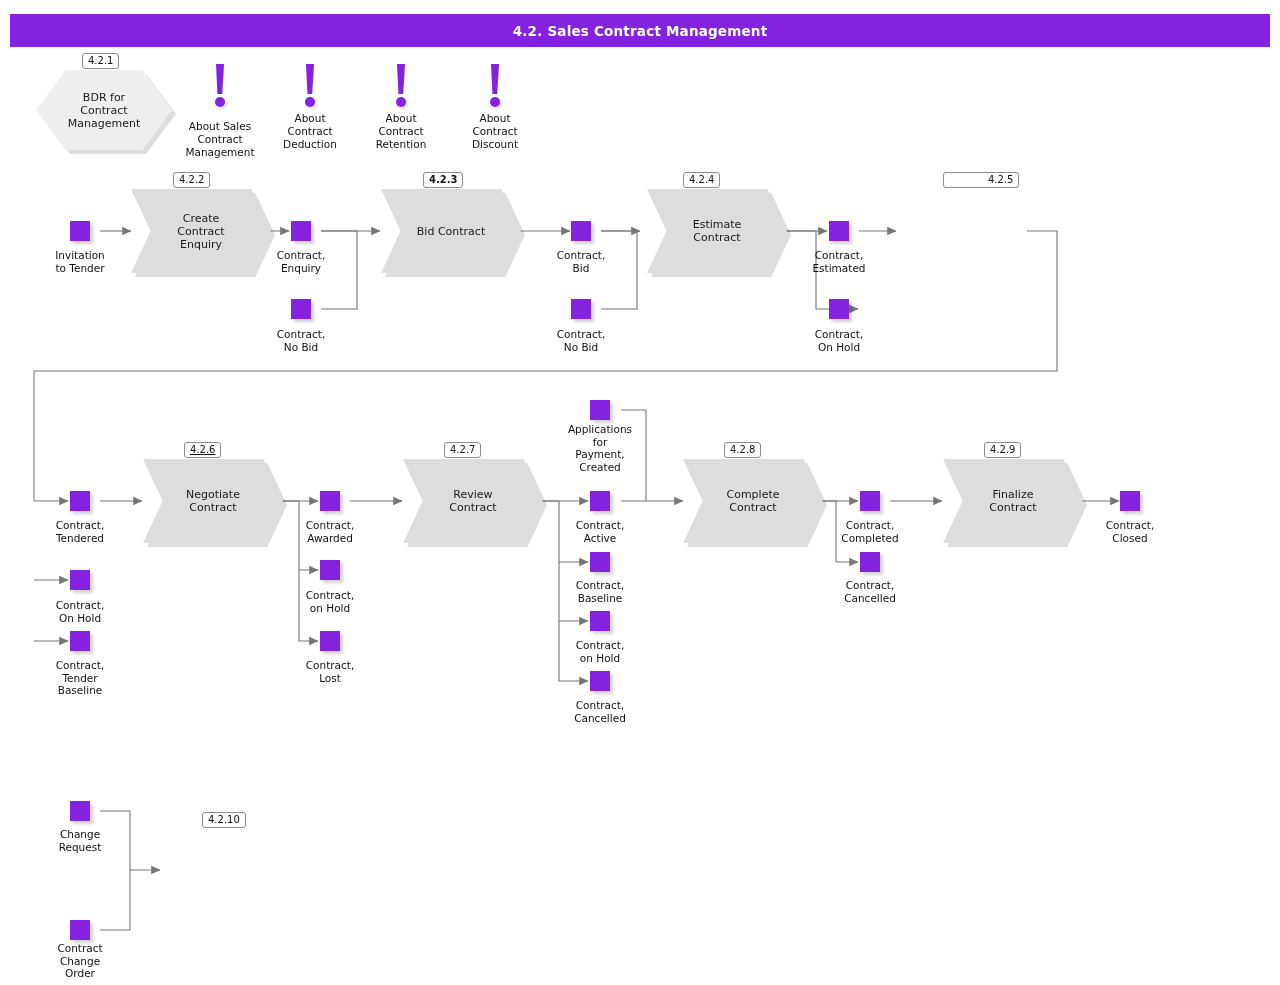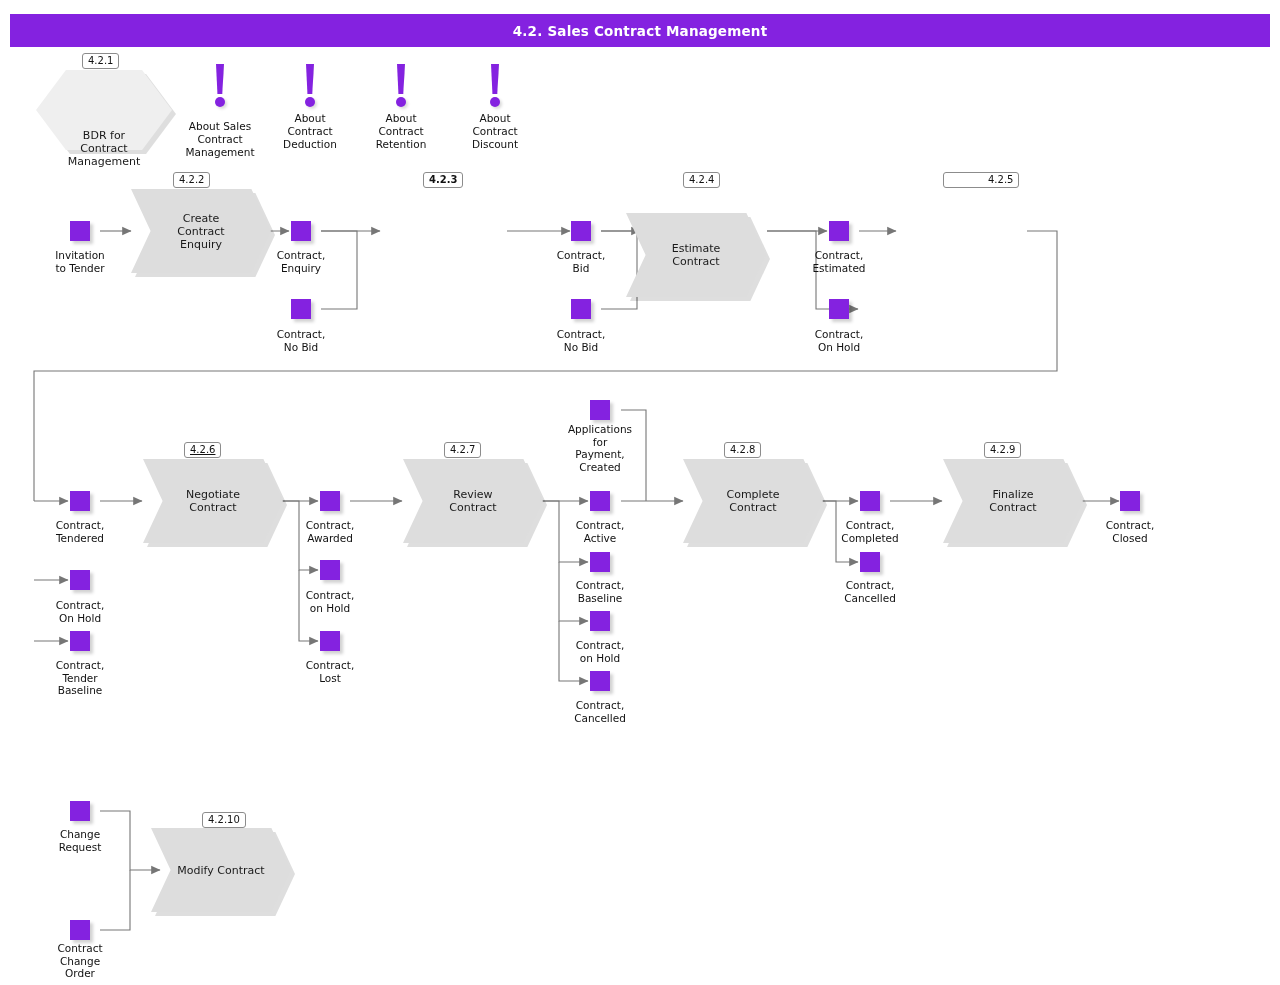--- a/index.html
+++ b/index.html
@@ -116,21 +116,21 @@
 
       <path d="M100,811 L130,811 L130,870 L160,870" marker-end="url(#ah)"></path>
       <path d="M100,930 L130,930 L130,870"></path>
     </g>
   </svg>
 
   <div class="badge" style="left:82px;top:53px;">4.2.1</div>
   <div class="hexwrap" style="left:36px;top:70px;width:136px;height:80px;">
     <div class="shadow"></div>
     <div class="shape"></div>
-    <div class="lbl" style="white-space:pre-line;margin-top:38px;">BDR for
+    <div class="lbl" style="white-space:pre-line;">BDR for
 Contract
 Management</div>
   </div>
 
   <div class="info" style="left:207px;top:64px;">
     <div class="bar"></div>
       <div class="dot"></div>
   </div>
   <div class="ilabel" style="left:160px;top:112px;width:120px;margin-top:8px;">About Sales
 Contract
@@ -175,31 +175,36 @@
 
   <div class="dobj" style="left:291px;top:221px;"></div>
   <div class="dlabel" style="left:251px;top:249px;width:100px;">Contract,
 Enquiry</div>
 
   <div class="dobj" style="left:291px;top:299px;"></div>
   <div class="dlabel" style="left:251px;top:328px;width:100px;">Contract,
 No Bid</div>
 
   <div class="badge" style="left:423px;top:172px;font-weight:bold;">4.2.3</div>
+  <div class="chev" style="left:381px;top:189px;width:140px;height:84px;">
+    <div class="shadow"></div>
+    <div class="shape"></div>
+    <div class="lbl" style="white-space:pre-line;">Bid Contract</div>
+  </div>
 
   <div class="dobj" style="left:571px;top:221px;"></div>
   <div class="dlabel" style="left:531px;top:249px;width:100px;">Contract,
 Bid</div>
 
   <div class="dobj" style="left:571px;top:299px;"></div>
   <div class="dlabel" style="left:531px;top:328px;width:100px;">Contract,
 No Bid</div>
 
   <div class="badge" style="left:683px;top:172px;">4.2.4</div>
-  <div class="chev" style="left:626px;top:189px;width:140px;height:84px;margin-top:24px;">
+  <div class="chev" style="left:647px;top:189px;width:140px;height:84px;">
     <div class="shadow"></div>
     <div class="shape"></div>
     <div class="lbl" style="white-space:pre-line;">Estimate
 Contract</div>
   </div>
 
   <div class="dobj" style="left:829px;top:221px;"></div>
   <div class="dlabel" style="left:789px;top:249px;width:100px;">Contract,
 Estimated</div>
 
@@ -303,19 +308,14 @@
   <div class="dobj" style="left:70px;top:801px;"></div>
   <div class="dlabel" style="left:30px;top:828px;width:100px;">Change
 Request</div>
 
   <div class="dobj" style="left:70px;top:920px;"></div>
   <div class="dlabel" style="left:30px;top:942px;width:100px;">Contract
 Change
 Order</div>
 
   <div class="badge" style="left:202px;top:812px;">4.2.10</div>
-  <div class="chev" style="left:151px;top:828px;width:140px;height:84px;">
-    <div class="shadow"></div>
-    <div class="shape"></div>
-    <div class="lbl" style="white-space:pre-line;">Modify Contract</div>
-  </div>
 
 </div>
 
 </body></html>

